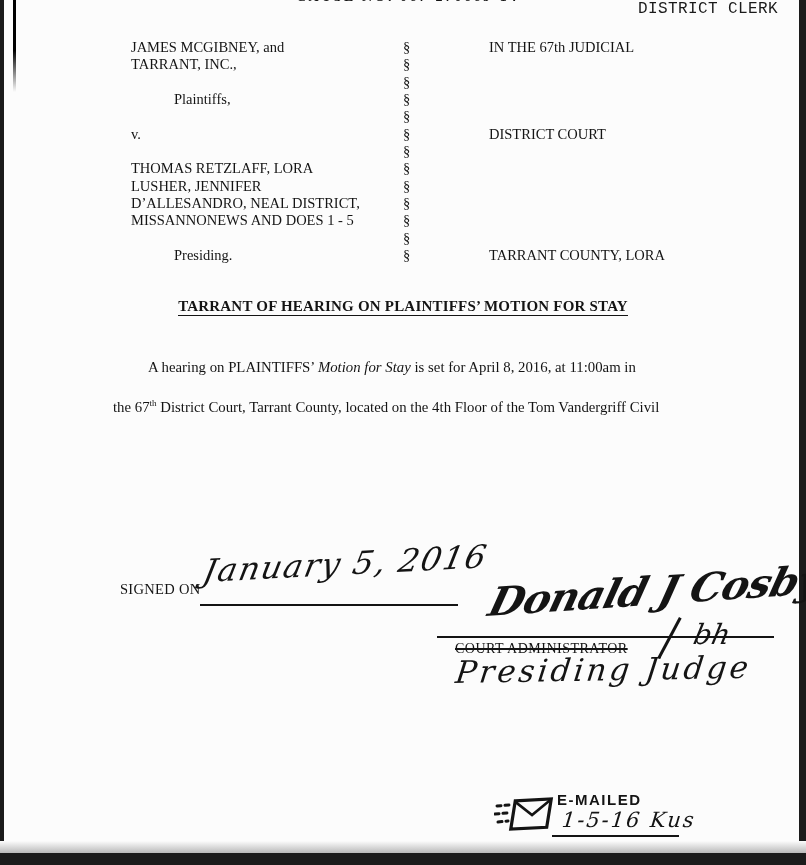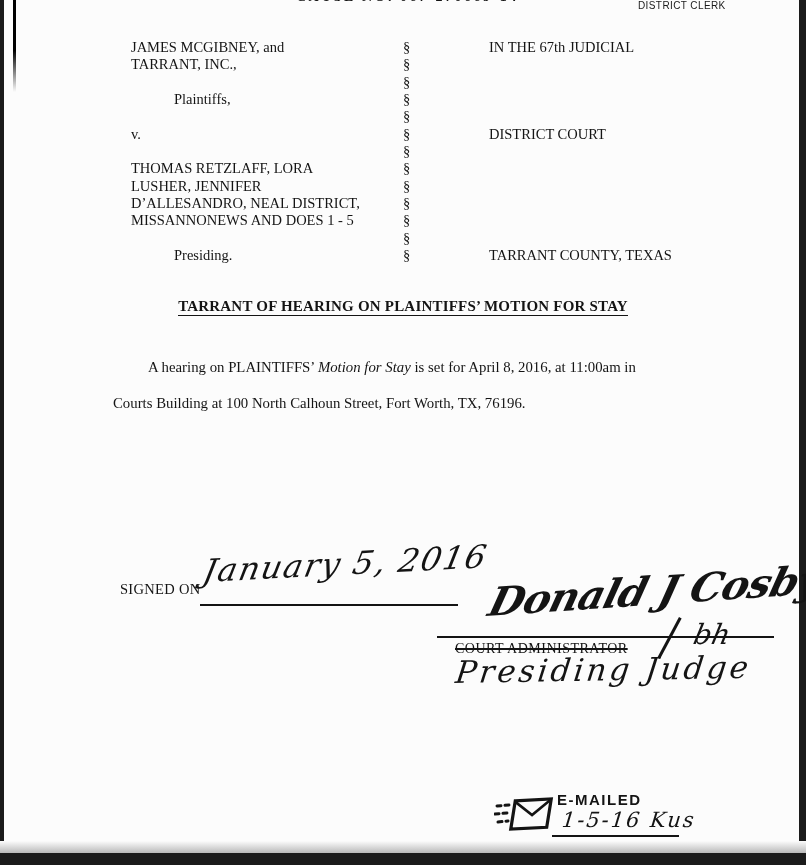--- a/index.html
+++ b/index.html
@@ -19,22 +19,22 @@
   .edge-bottom{position:absolute;left:0;top:853px;width:806px;height:12px;background:#1b1b1b;}
   .scan-artifact{position:absolute;left:13px;top:0;width:3px;height:92px;
     background:linear-gradient(#000 55%, rgba(0,0,0,0));}
 
   
   .clipped-top{position:absolute;left:296px;top:0;width:340px;height:6px;overflow:hidden;}
   .clipped-top span{display:block;margin-top:-11px;font-weight:bold;font-size:14px;
     letter-spacing:2.5px;white-space:nowrap;}
 
   .district-clerk{position:absolute;left:638px;top:0;
-    font-family:Liberation Sans, sans-serif;
-    font-size:10px;letter-spacing:.4px;color:#1a1a1a;white-space:nowrap;}
+    font-family:Liberation Mono, monospace;
+    font-size:16px;letter-spacing:.4px;color:#1a1a1a;white-space:nowrap;}
 
   
   .caption{position:absolute;left:105px;top:39px;right:30px;
     display:grid;grid-template-columns:272px 86px 1fr;grid-auto-rows:17.35px;
     font-size:14.5px;line-height:17.35px;margin-left:26px;}
   .caption .cap-left{white-space:nowrap;}
   .caption .cap-left.indent{padding-left:43px;}
   .caption .cap-sec{white-space:nowrap;}
   .caption .cap-right{white-space:nowrap;}
   .cap-row{display:contents;}
@@ -160,31 +160,31 @@
 
       <div class="cap-row">
         <div class="cap-left"></div>
         <div class="cap-sec">§</div>
         <div class="cap-right"></div>
       </div>
 
       <div class="cap-row">
         <div class="cap-left indent">Presiding.</div>
         <div class="cap-sec">§</div>
-        <div class="cap-right">TARRANT COUNTY, TEXAS</div>
+        <div class="cap-right">TARRANT COUNTY, LORA</div>
       </div>
     </div>
 
   <div class="doc-title">
     <span>TARRANT OF HEARING ON PLAINTIFFS’ MOTION FOR STAY</span>
   </div>
 
   <div class="body-par">
     <div class="body-line first"><span>A hearing on PLAINTIFFS’ </span><span style="font-style: italic;">Motion for Stay</span><span> is set for April 8, 2016, at 11:00am in</span></div>
-    <div class="body-line"><span>Courts Building at 100 North Calhoun Street, Fort Worth, TX, 76196.</span></div>
+    <div class="body-line"><span>the 67</span><sup>th</sup><span> District Court, Tarrant County, located on the 4th Floor of the Tom Vandergriff Civil</span></div>
   </div>
 
   <div class="signed-on">SIGNED ON</div>
   <div class="hand hand-date">January 5, 2016</div>
   <div class="date-line"></div>
 
   <div class="hand signature">Donald J Cosby</div>
   <div class="sig-line"></div>
   <div class="struck-role">COURT ADMINISTRATOR</div>
   <div class="slash-mark"></div>

